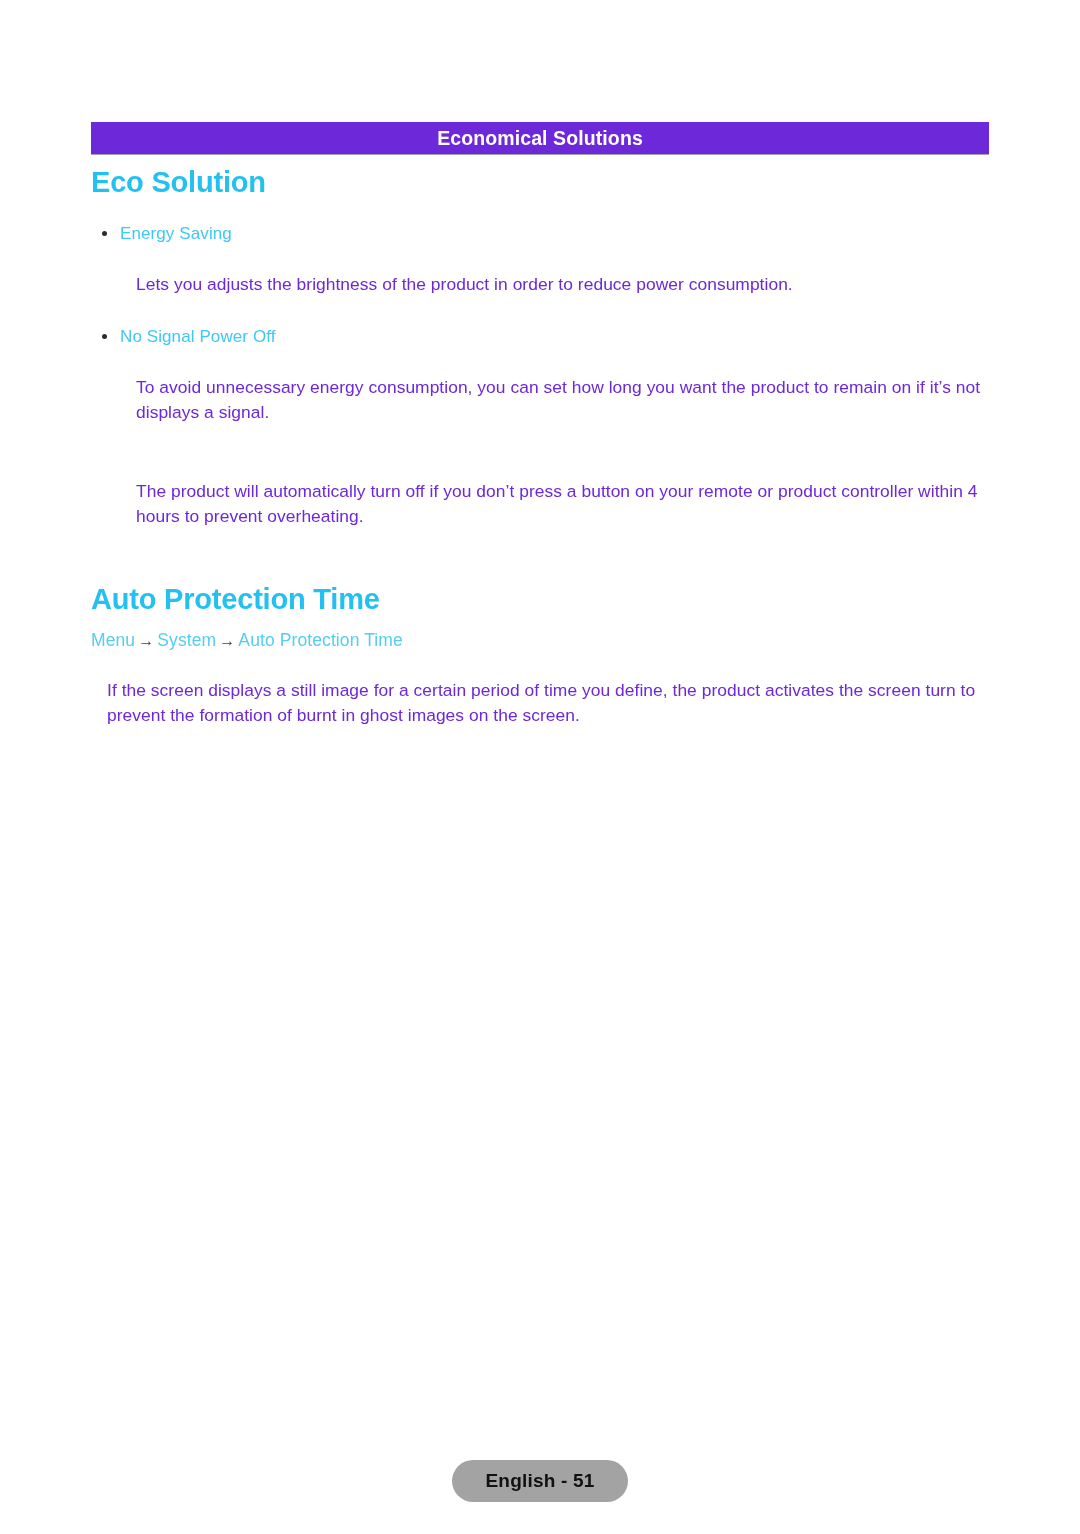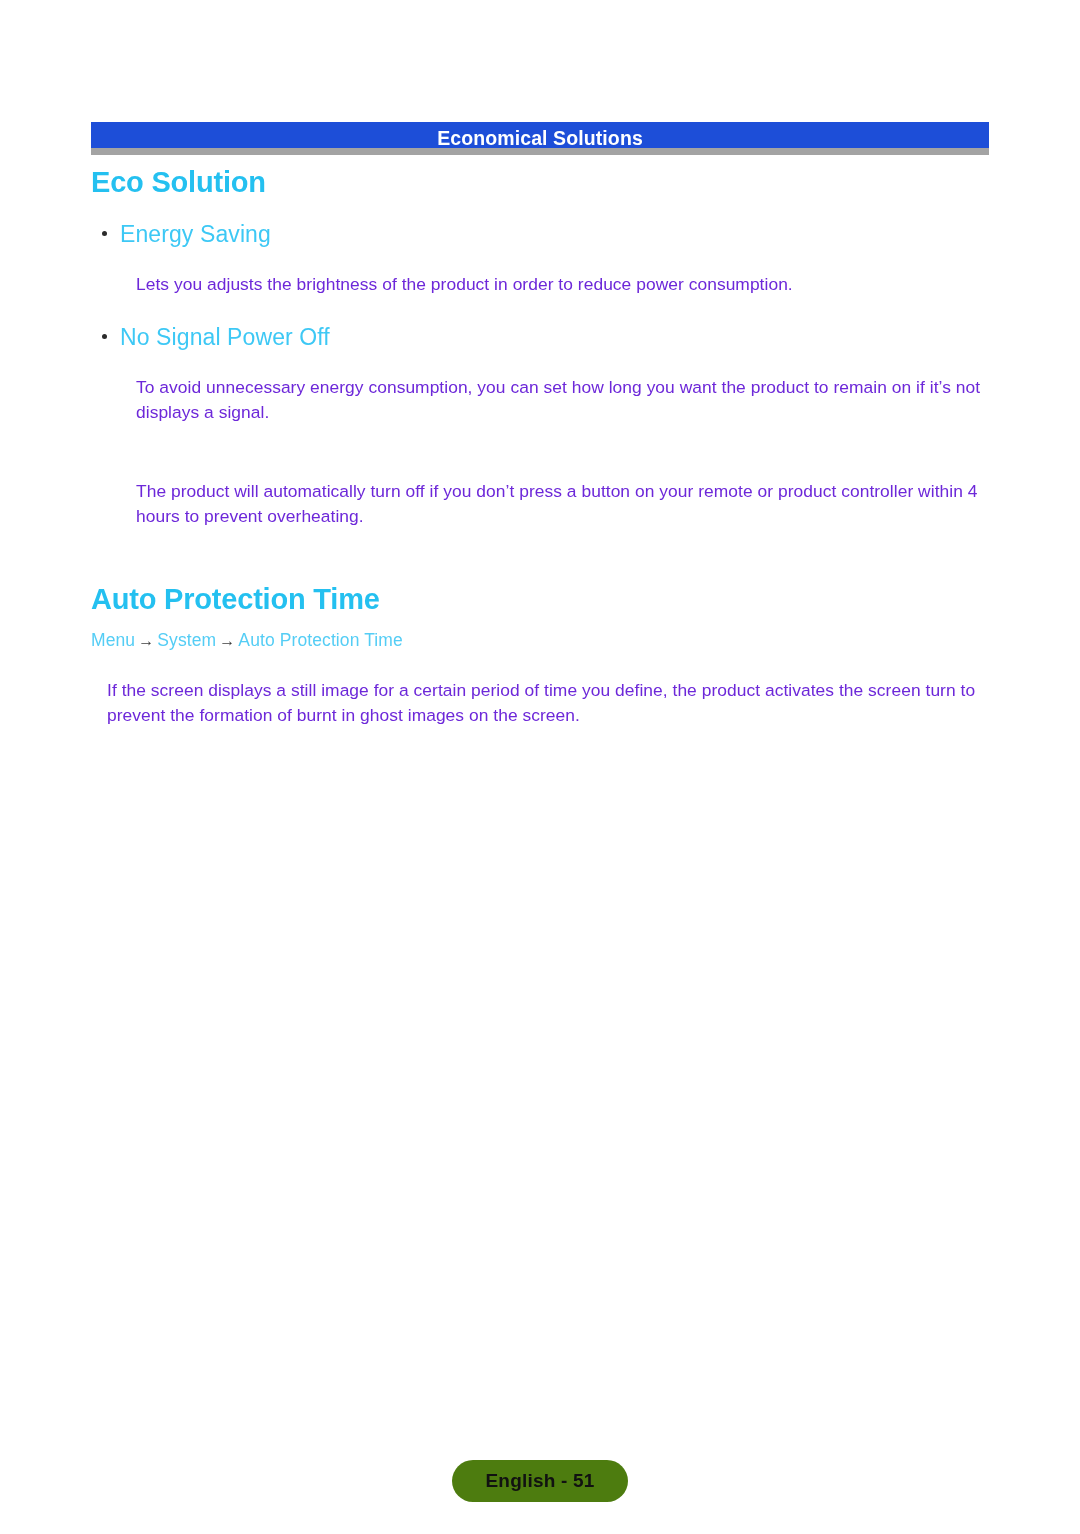--- a/index.html
+++ b/index.html
@@ -24,22 +24,22 @@
     height: 1534px;
   }
 
   
   .section-banner {
     position: absolute;
     left: 91px;
     top: 122px;
     width: 898px;
     height: 33px;
-    background: #1d4ed8;
-    border-bottom: 7px solid #a3a3a3;
+    background: #6d28d9;
+    border-bottom: 1px solid #a3a3a3;
     box-sizing: border-box;
   }
   .section-banner-label {
     position: absolute;
     left: 0;
     top: 0;
     width: 100%;
     height: 33px;
     line-height: 32px;
     text-align: center;
@@ -81,21 +81,21 @@
 
   ul.opt-list {
     list-style: none;
     margin: 0;
     padding: 0;
   }
   .opt-item {
     position: relative;
     padding-left: 29px;
     color: #3dc8f5;
-    font-size: 23px;
+    font-size: 17px;
     line-height: 24px;
     letter-spacing: 0.1px;
   }
   .opt-item .bullet {
     position: absolute;
     left: 11px;
     top: 9px;
     width: 5px;
     height: 5px;
     border-radius: 50%;
@@ -120,21 +120,21 @@
   .sp-sec { height: 37px; }
   .sp-bc-body { height: 9px; }
 
   
   .footer-badge {
     position: absolute;
     left: 452px;
     top: 1460px;
     width: 176px;
     height: 42px;
-    background: #4d7c0f;
+    background: #a3a3a3;
     border-radius: 21px;
   }
   .footer-badge-label {
     display: block;
     width: 100%;
     height: 42px;
     line-height: 41px;
     text-align: center;
     color: #111111;
     font-size: 19px;

